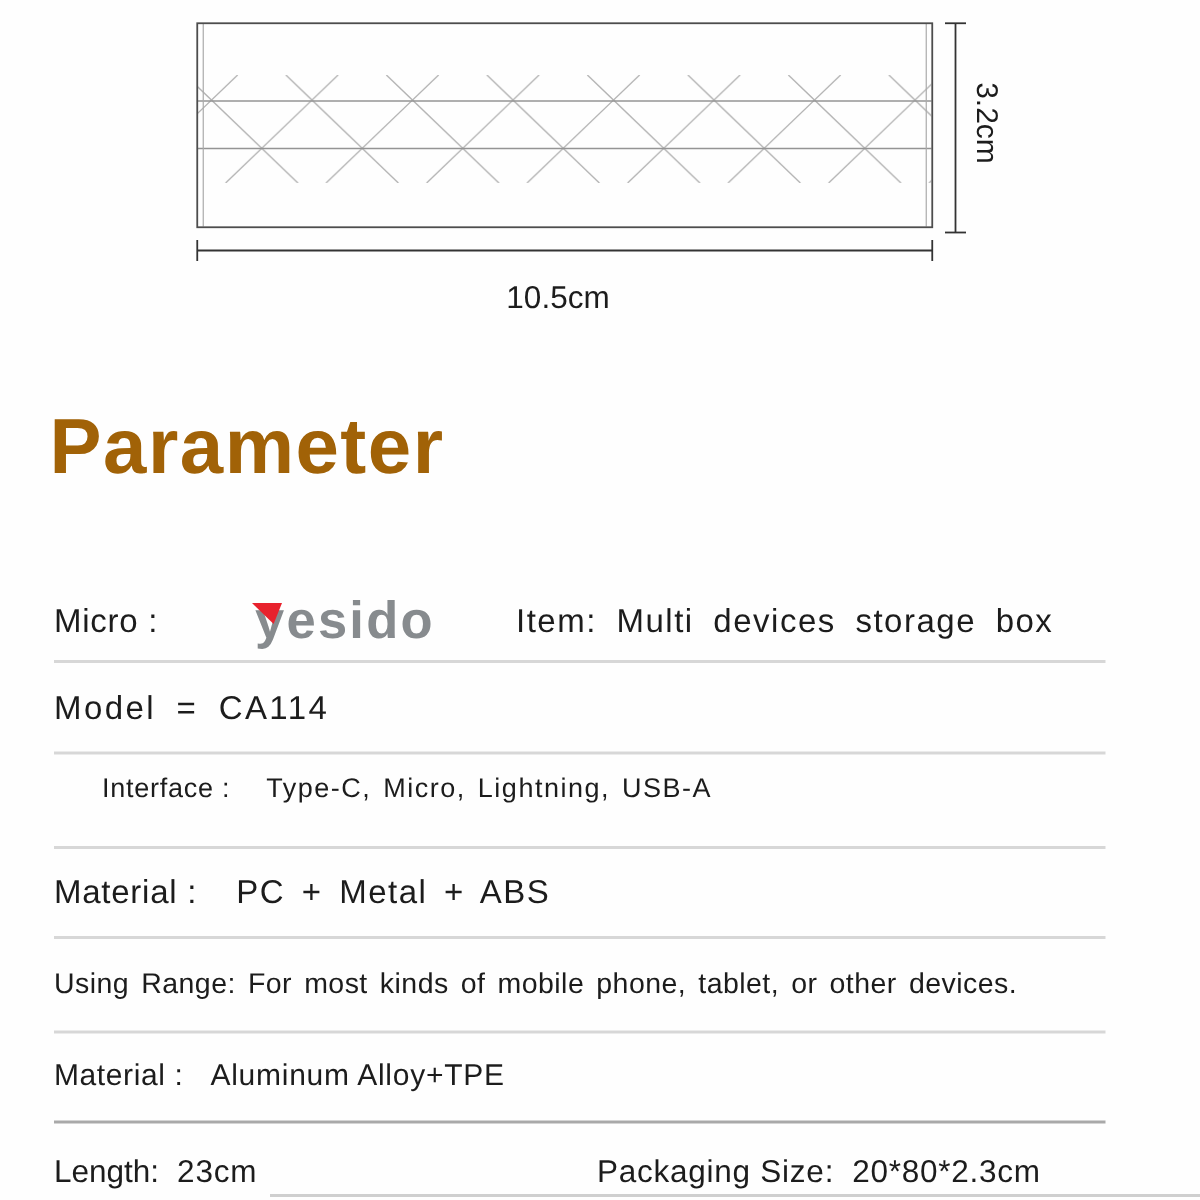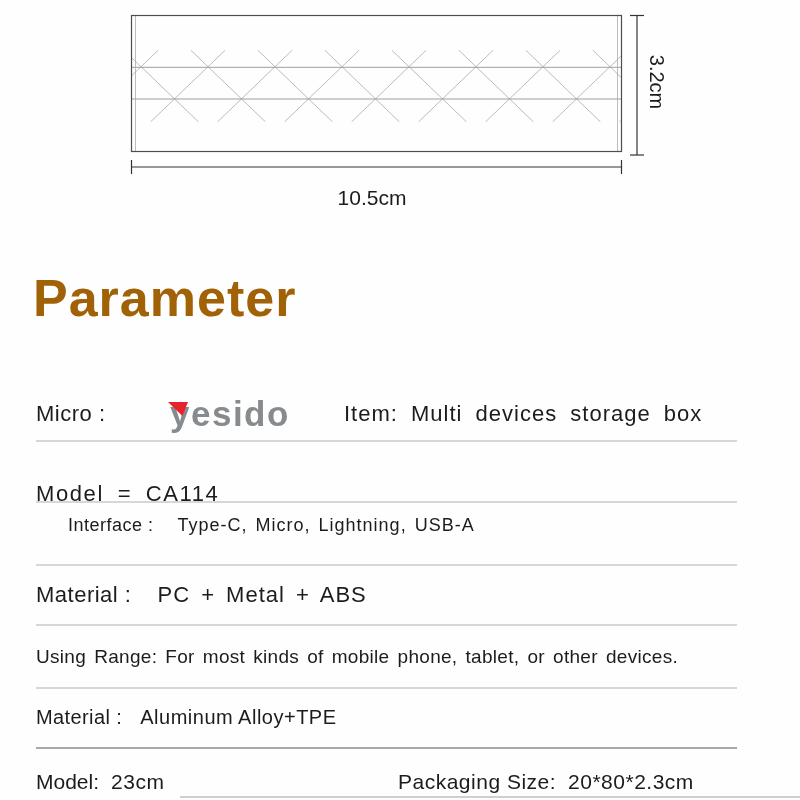--- a/index.html
+++ b/index.html
@@ -22,21 +22,21 @@
   .r1 .lbl{letter-spacing:0.5px;}
   .logo{position:absolute;left:170px;top:50%;transform:translateY(-50%);height:38px;}
   .logo-text{
     font-size:35px;font-weight:bold;color:#878b8e;letter-spacing:1.5px;line-height:38px;
   }
   .logo-tri{
     position:absolute;left:-2px;top:7px;width:20px;height:14px;background:#e8222d;
     clip-path:polygon(0 0,100% 0,72% 100%);
   }
   .item-text{position:absolute;left:344px;font-size:22px;letter-spacing:1px;word-spacing:6px;white-space:pre;}
-  .r2{top:442px;height:60px;font-size:22px;margin-top:22px;}
+  .r2{top:442px;height:60px;font-size:22px;}
   .r2 .lbl{letter-spacing:1.6px;word-spacing:6px;}
   .r3{top:495px;height:60px;font-size:18px;margin-left:32px;}
   .r3 .lbl{letter-spacing:0.5px;}
   .r3 .val{margin-left:24px;letter-spacing:1px;word-spacing:2px;}
   .r4{top:566px;height:58px;font-size:22px;}
   .r4 .lbl{letter-spacing:0.5px;}
   .r4 .val{margin-left:26px;letter-spacing:1px;word-spacing:4px;text-align:center;}
   .r5{top:626px;height:61px;font-size:19px;}
   .r5 .lbl{letter-spacing:0.3px;word-spacing:2.5px;}
   .r6{top:689px;height:57px;font-size:20px;}
@@ -136,21 +136,21 @@
   </div>
   <div class="divider d5"></div>
 
   <div class="row r6">
     <span class="lbl">Material :</span>
     <span class="val">Aluminum Alloy+TPE</span>
   </div>
   <div class="divider d6"></div>
 
   <div class="row r7">
-    <span class="lbl">Model:</span>
+    <span class="lbl">Length:</span>
     <span class="val">23cm</span>
     <span class="pack">
       <span class="lbl">Packaging Size:</span>
       <span class="val">20*80*2.3cm</span>
     </span>
   </div>
   <div class="divider d7"></div>
 
 </div>
 

